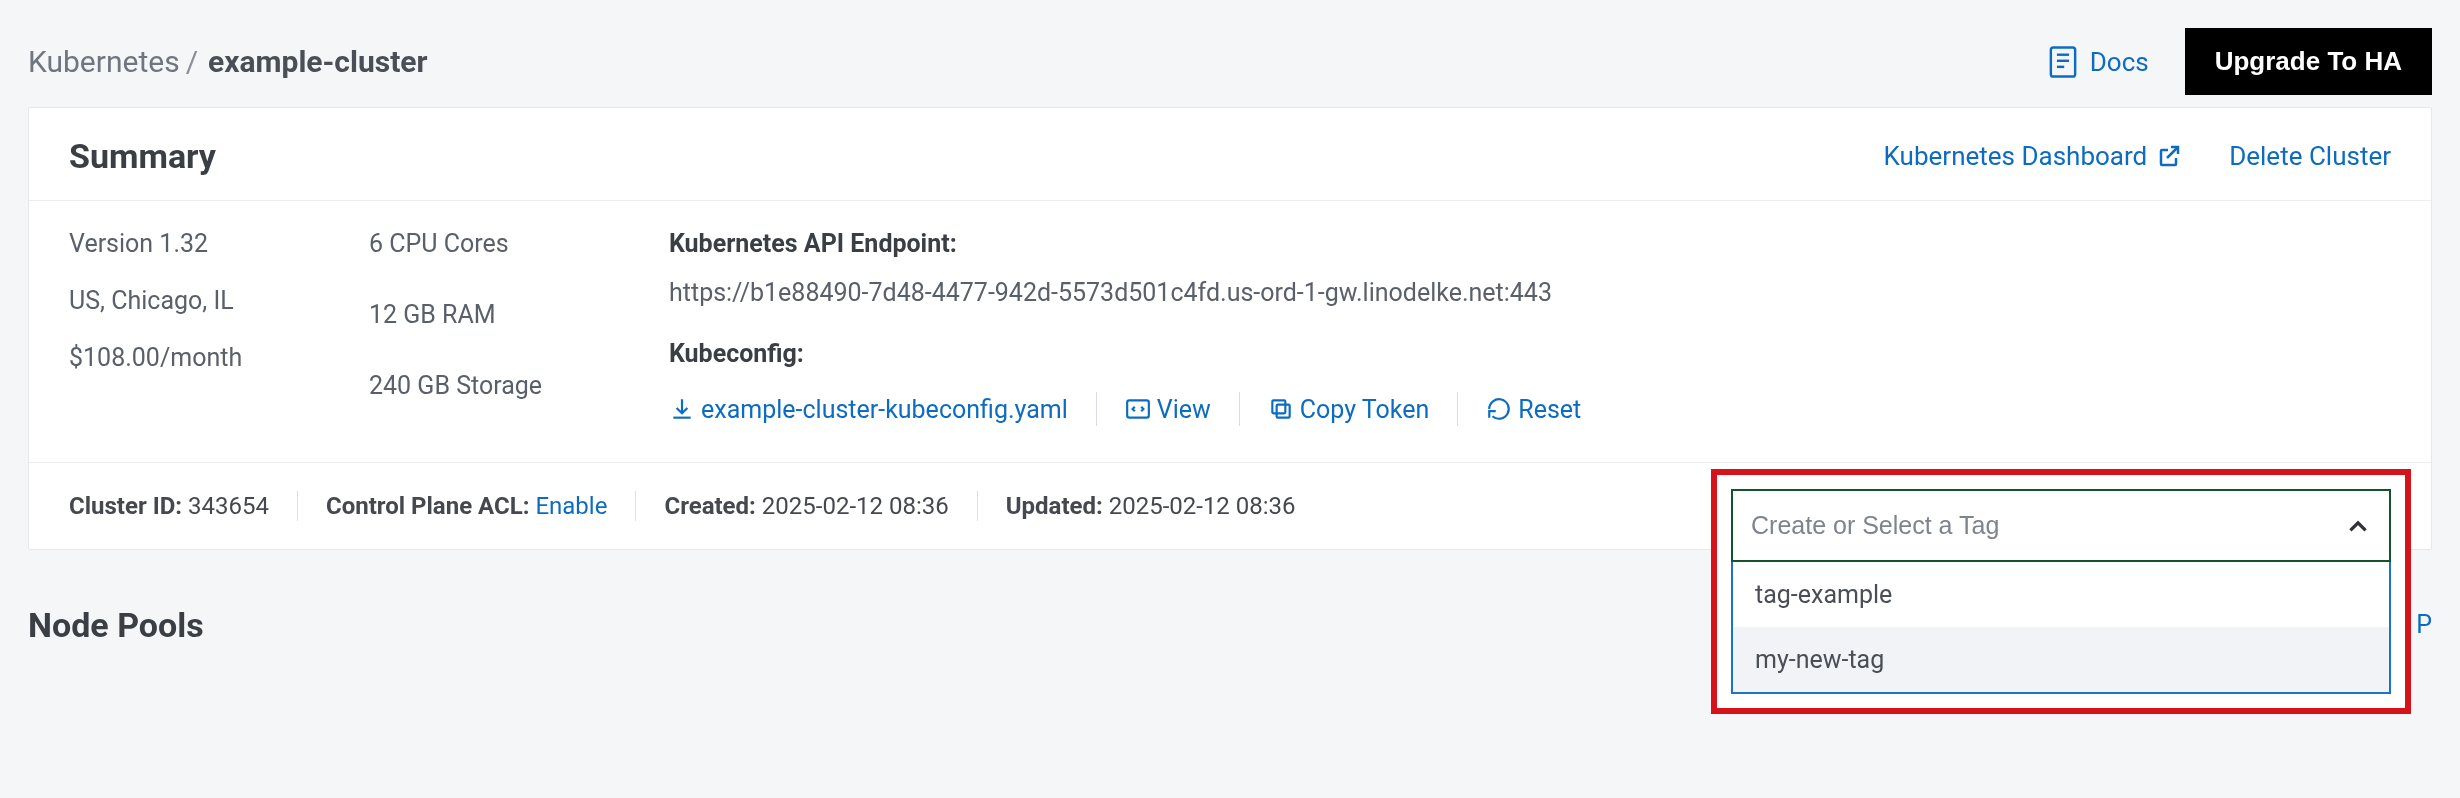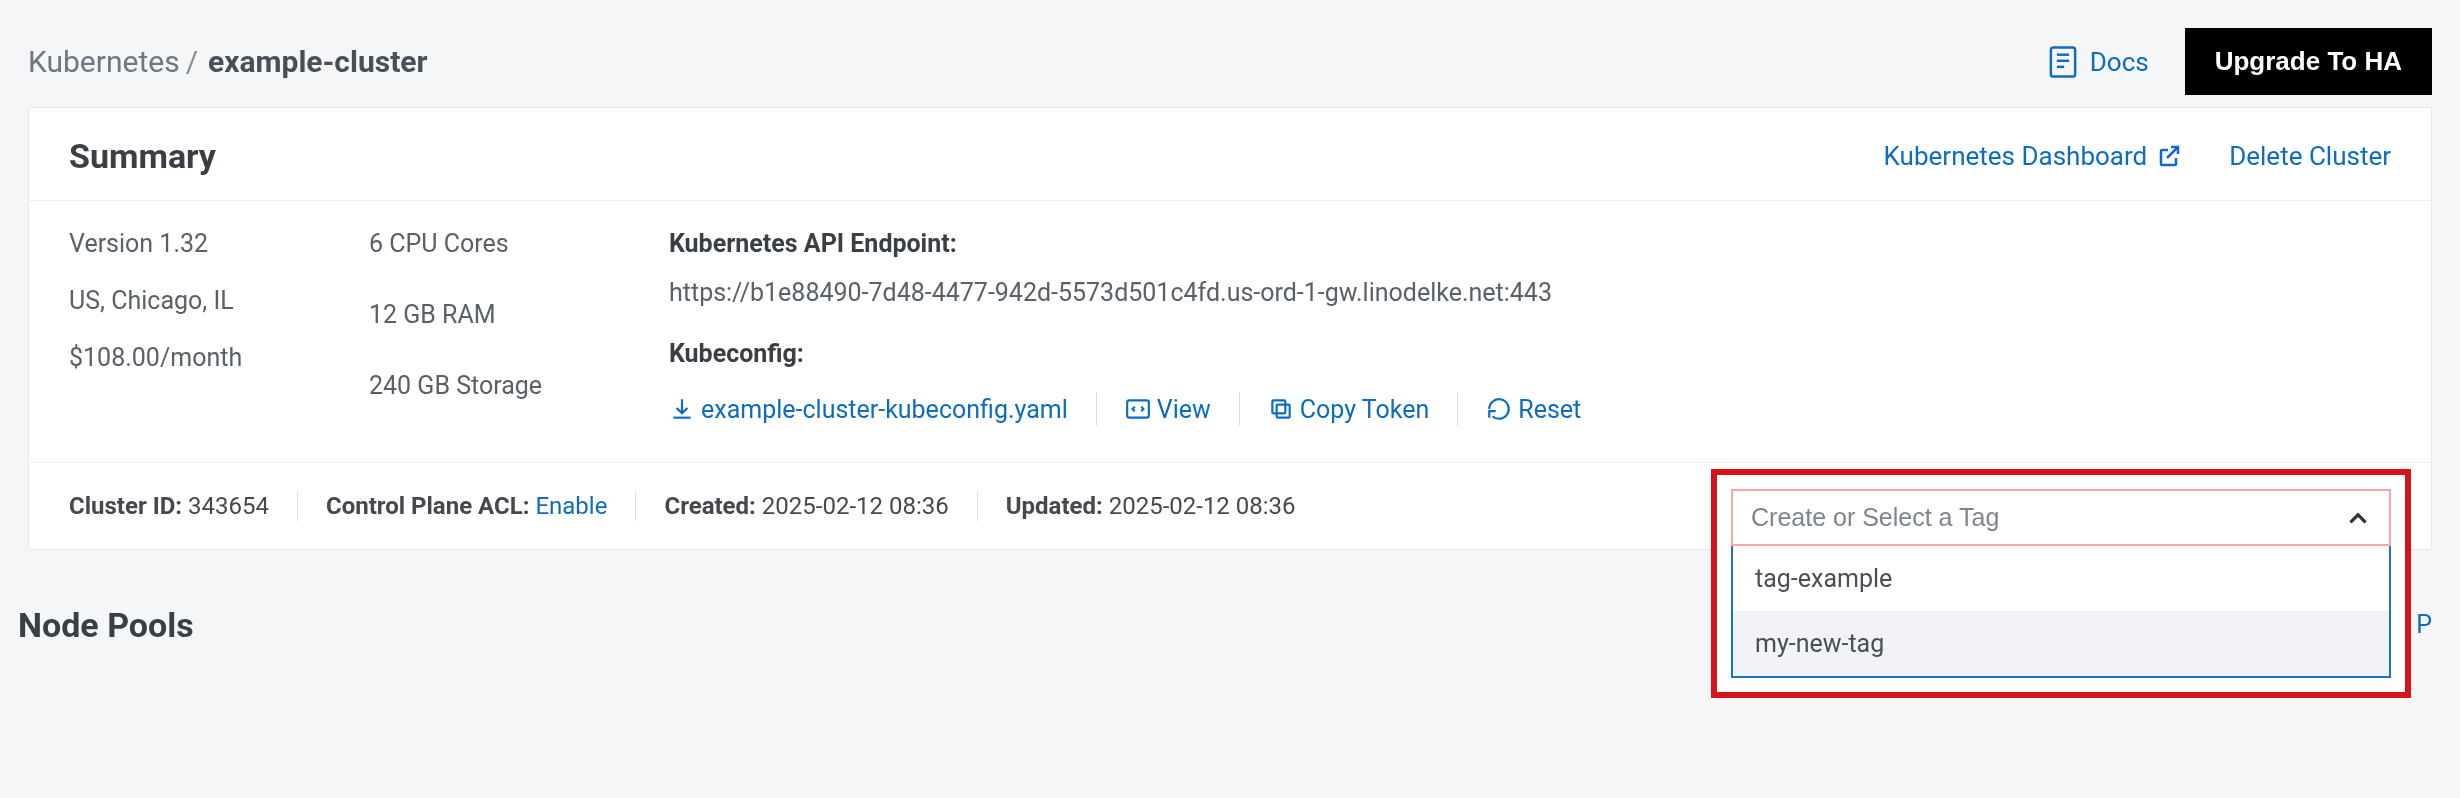--- a/index.html
+++ b/index.html
@@ -93,43 +93,43 @@
     position: absolute;
     right: 20px;
     top: 6px;
     width: 700px;
     border: 6px solid #d6131a;
     background: #fff;
     z-index: 50;
   }
   .tag-input-row {
     display: flex; align-items: center; justify-content: space-between;
-    border: 2px solid #fca5a5;
-    padding: 12px 18px;
+    border: 2px solid #14532d;
+    padding: 20px 18px;
     margin: 14px 14px 0 14px;
     background: #fff;
   }
   .tag-input {
     flex: 1; border: none; outline: none; font-size: 25px; color: #333;
   }
   .tag-input::placeholder { color: #7e848d; }
   .tag-options {
     border: 2px solid #1e74c4; border-top: none;
     margin: 0 14px 14px 14px;
     background: #fff;
   }
   .tag-option {
     padding: 18px 22px; font-size: 25px; color: #4a4f57; cursor: pointer;
   }
   .tag-option.hover { background: #f1f3f6; }
 
   
   .nodepools-row {
     display: flex; align-items: center; justify-content: space-between;
-    padding: 46px 28px 0 18px;
+    padding: 46px 28px 0 28px;
   }
   .np-title { font-size: 34px; font-weight: 700; color: #3a3f46; }
   .np-right { display: flex; align-items: center; gap: 28px; }
   .np-status-label { color: #5a606a; font-size: 25px; }
   .select {
     display: inline-flex; align-items: center; justify-content: space-between;
     border: 2px solid #5a606a; padding: 12px 18px; width: 260px;
     background: #fff; font-size: 25px; color: #3a3f46; cursor: pointer;
   }
   .collapse-link {

